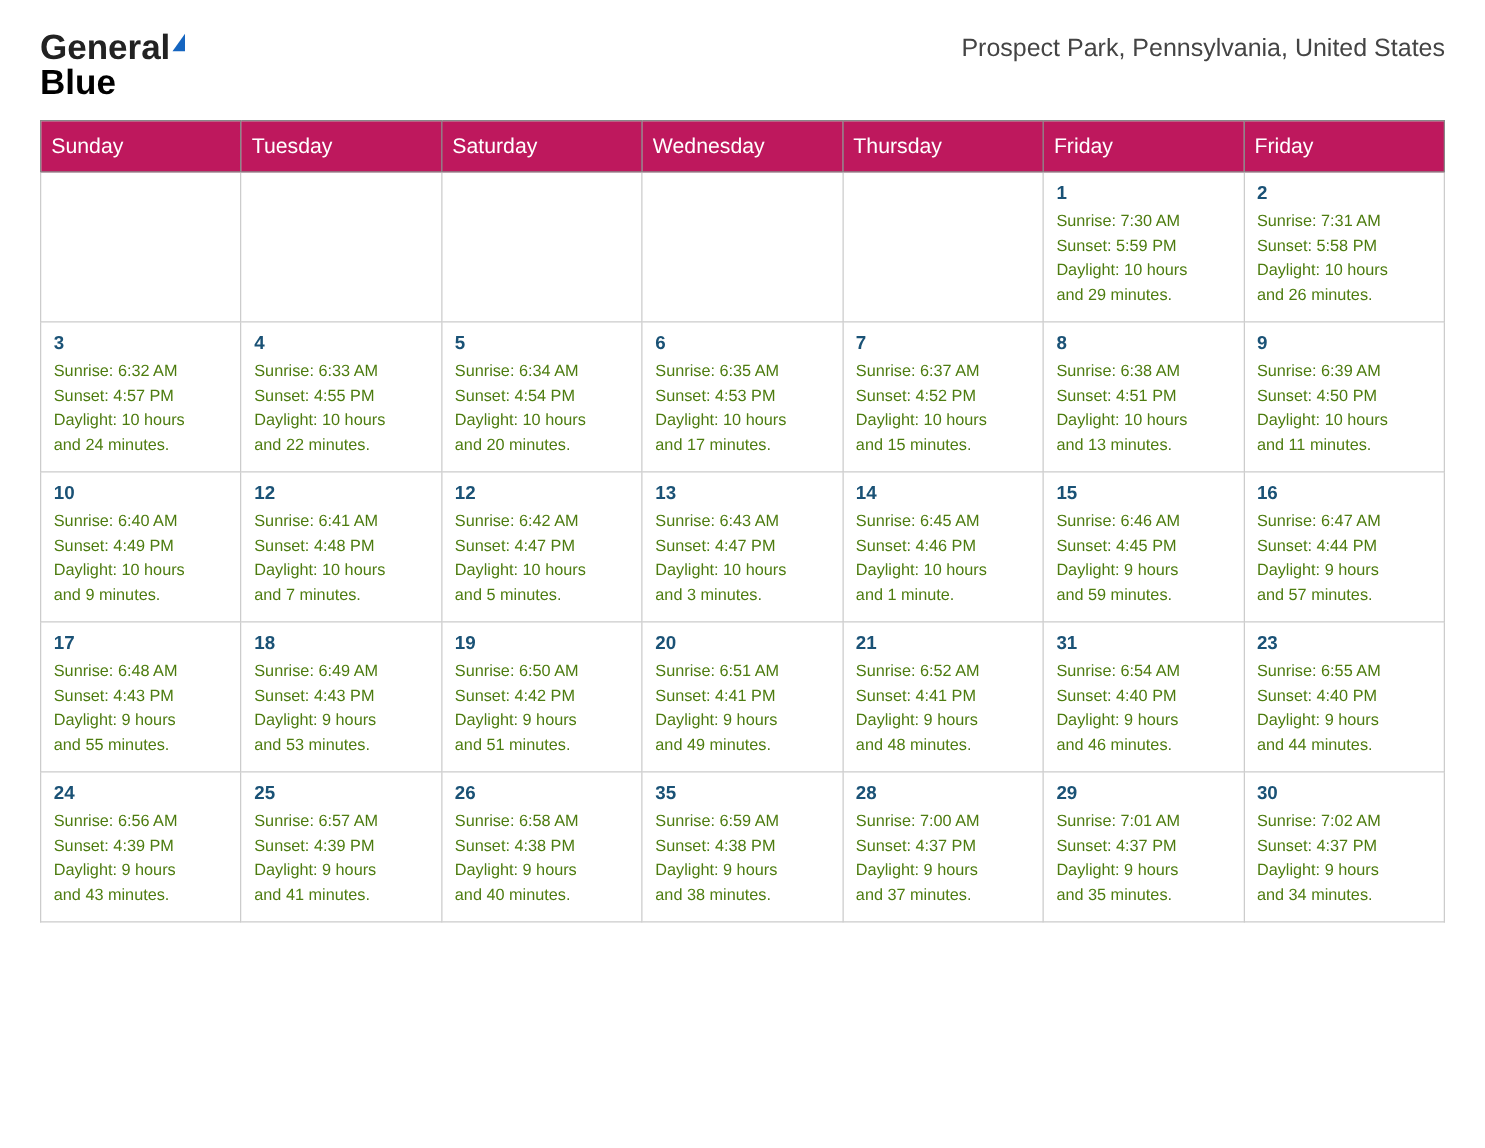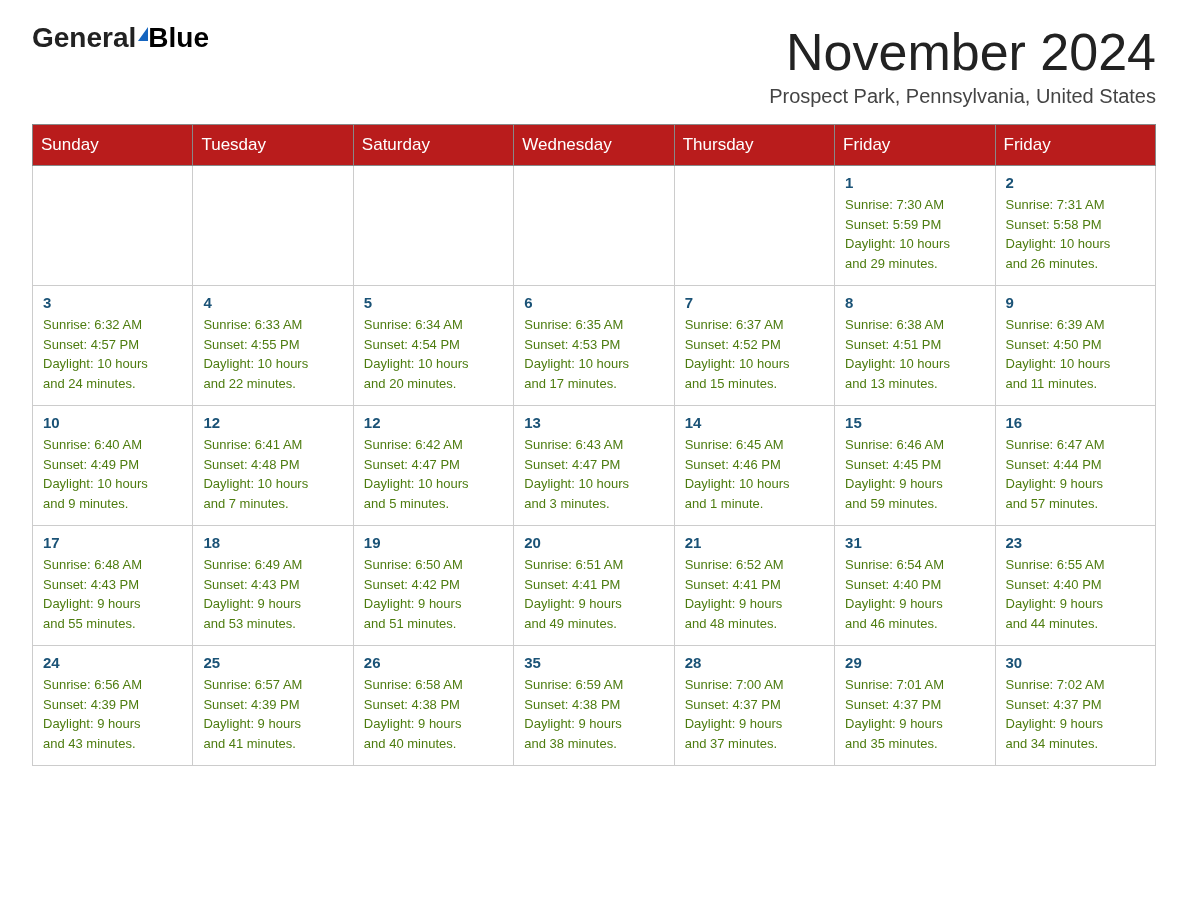--- a/index.html
+++ b/index.html
@@ -11,21 +11,21 @@
       min-height: 918px;
     }
     .header-area {
       display: flex;
       justify-content: space-between;
       align-items: flex-start;
       margin-bottom: 16px;
     }
     .logo {
       display: flex;
-      flex-direction: row;
+      flex-direction: column;
       align-items: flex-start;
     }
     .logo-general {
       font-size: 28px;
       font-weight: bold;
       color: #222;
       line-height: 1;
     }
     .logo-blue {
       font-size: 28px;
@@ -57,21 +57,21 @@
       font-size: 20px;
       color: #444;
       margin-top: 4px;
     }
     .calendar-table {
       width: 100%;
       border-collapse: collapse;
       border: 1px solid #888;
     }
     .calendar-table th {
-      background-color: #b91c1c;
+      background-color: #be185d;
       color: #fff;
       font-size: 17px;
       font-weight: normal;
       padding: 10px 8px;
       text-align: left;
       border: 1px solid #888;
     }
     .calendar-table td {
       vertical-align: top;
       padding: 8px 10px;
@@ -106,21 +106,20 @@
 
 <div class="header-area">
   <div class="logo">
     <div style="display:flex;align-items:center;">
       <span class="logo-general">General</span>
       <span class="logo-triangle"></span>
     </div>
     <span class="logo-blue">Blue</span>
   </div>
   <div class="title-area">
-    <div class="month-title">November 2024</div>
     <div class="location-title">Prospect Park, Pennsylvania, United States</div>
   </div>
 </div>
 
 <table class="calendar-table">
   <thead>
     <tr>
     <th>Sunday</th>
         <th>Tuesday</th>
         <th>Saturday</th>

